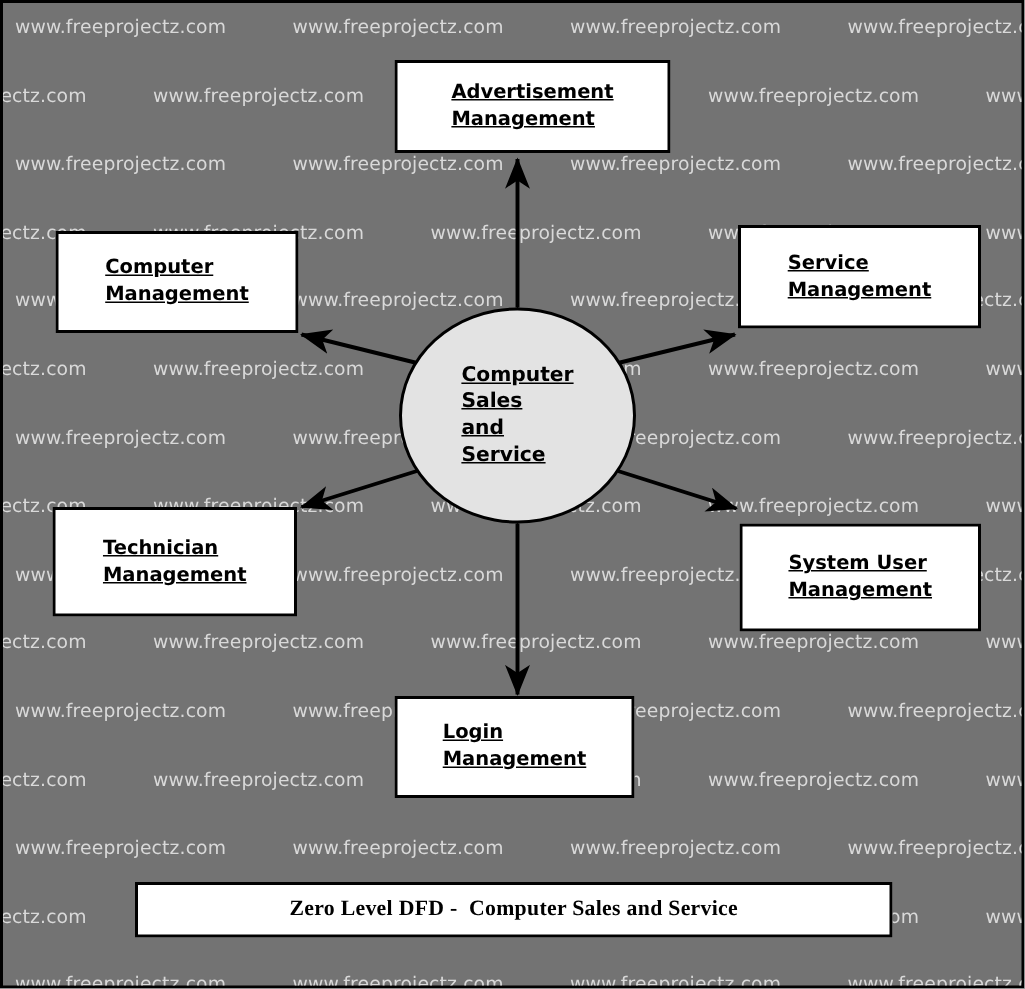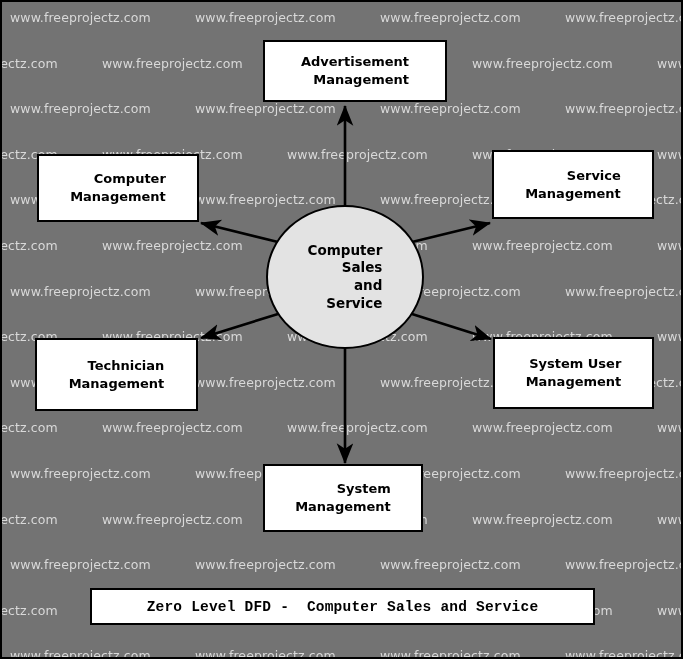--- a/index.html
+++ b/index.html
@@ -55,22 +55,23 @@
     align-items: center;
     justify-content: center;
     z-index: 20;
   }
   .node-label {
     font-family: "DejaVu Sans", sans-serif;
     font-weight: bold;
     font-size: 13px;
     line-height: 1.35;
     color: #000000;
-    text-align: right;
+    text-align: left;
     white-space: pre-line;
+    text-decoration: underline;
   }
 
   #process-circle {
     position: absolute;
     left: 264px;
     top: 203px;
     width: 158px;
     height: 144px;
     border: 2px solid #000000;
     border-radius: 50%;
@@ -94,21 +95,21 @@
     height: 37px;
     border: 2px solid #000000;
     background: #ffffff;
     box-sizing: border-box;
     display: flex;
     align-items: center;
     justify-content: center;
     z-index: 20;
   }
   #title-bar .title-text {
-    font-family: Liberation Mono, monospace;
+    font-family: Liberation Serif, serif;
     font-weight: bold;
     font-size: 14.5px;
     color: #000000;
     white-space: pre;
     letter-spacing: 0.2px;
   }
 </style>
 </head>
 <body>
 
@@ -235,27 +236,27 @@
   <div class="node" style="left:490px; top:148px; width:162px; height:69px;">
     <span class="node-label">Service
 Management</span>
   </div>
 
   <div class="node" style="left:33px; top:336px; width:163px; height:73px;">
     <span class="node-label">Technician
 Management</span>
   </div>
 
-  <div class="node" style="left:491px; top:335px; width:161px; height:72px;">
+  <div class="node" style="left:491px; top:347px; width:161px; height:72px;">
     <span class="node-label">System User
 Management</span>
   </div>
 
   <div class="node" style="left:261px; top:462px; width:160px; height:68px;">
-    <span class="node-label">System
+    <span class="node-label">Login
 Management</span>
   </div>
 
   <div id="process-circle">
     <span class="node-label">Computer
 Sales
 and
 Service</span>
   </div>
 

